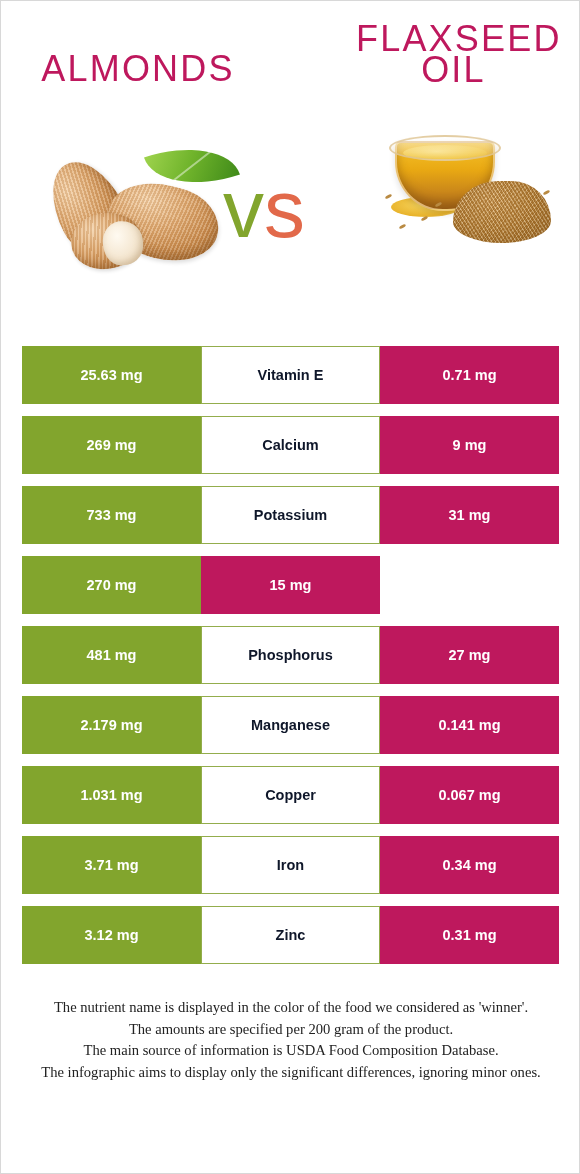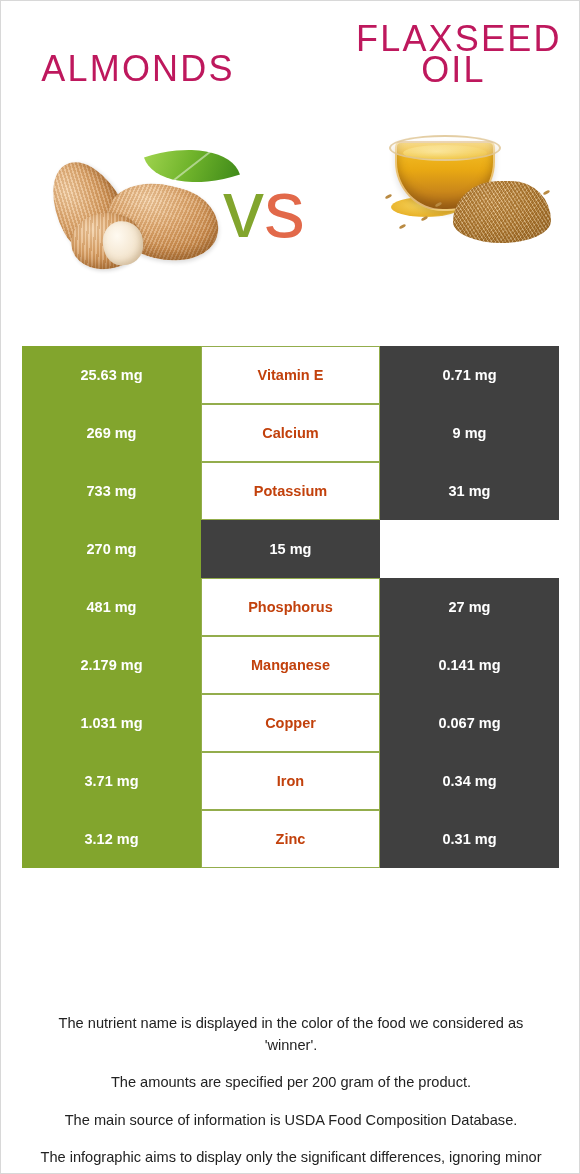--- a/index.html
+++ b/index.html
@@ -135,60 +135,60 @@
 
   
   #table {
     position: absolute;
     left: 21px; top: 345px;
     width: 537px;
   }
   .row {
     display: flex;
     height: 58px;
-    margin-bottom: 0;
+    margin-bottom: 12px;
   }
   .cell-left, .cell-right {
     width: 179px;
     display: flex;
     align-items: center;
     justify-content: center;
     color: #ffffff;
     font-size: 14.5px;
     font-weight: bold;
     box-sizing: border-box;
   }
   .cell-left  { background: #82a52d; }
-  .cell-right { background: #404040; }
+  .cell-right { background: #be185d; }
   .cell-mid {
     width: 179px;
     display: flex;
     align-items: center;
     justify-content: center;
     background: #ffffff;
     border: 1px solid #93ad4c;
     box-sizing: border-box;
-    color: #c2410c;
+    color: #0f172a;
     font-size: 14.5px;
     font-weight: bold;
     text-align: center;
   }
 
   
   #footer {
     position: absolute;
     left: 20px; top: 996px;
     width: 540px;
     text-align: center;
     color: #222222;
     font-size: 14.6px;
     line-height: 21.5px;
     font-family: "Liberation Sans", sans-serif;
   }
-  #footer div { margin: 16px; }
+  #footer div { margin: 0; font-family: Liberation Serif, serif; }
 </style>
 </head>
 <body>
 
 <div id="header">
 
   <div class="food-title" id="title-left">ALMONDS</div>
 
   <div class="food-title" id="title-right">FLAXSEED
 OIL</div>

